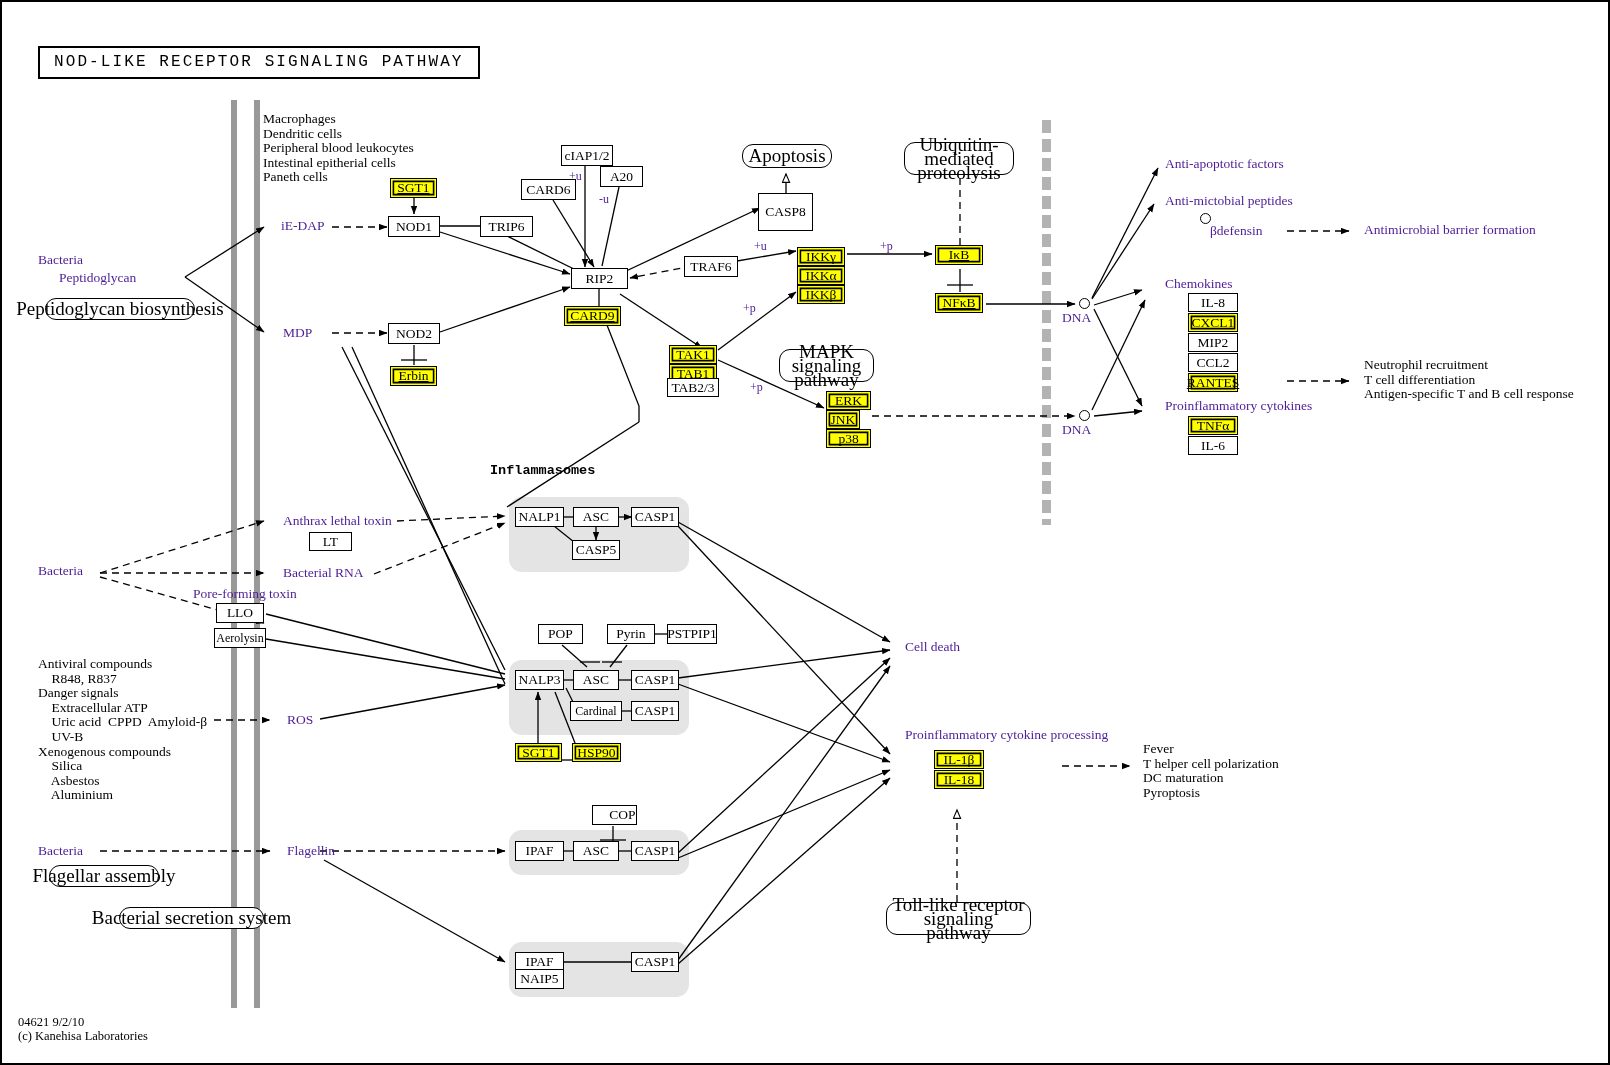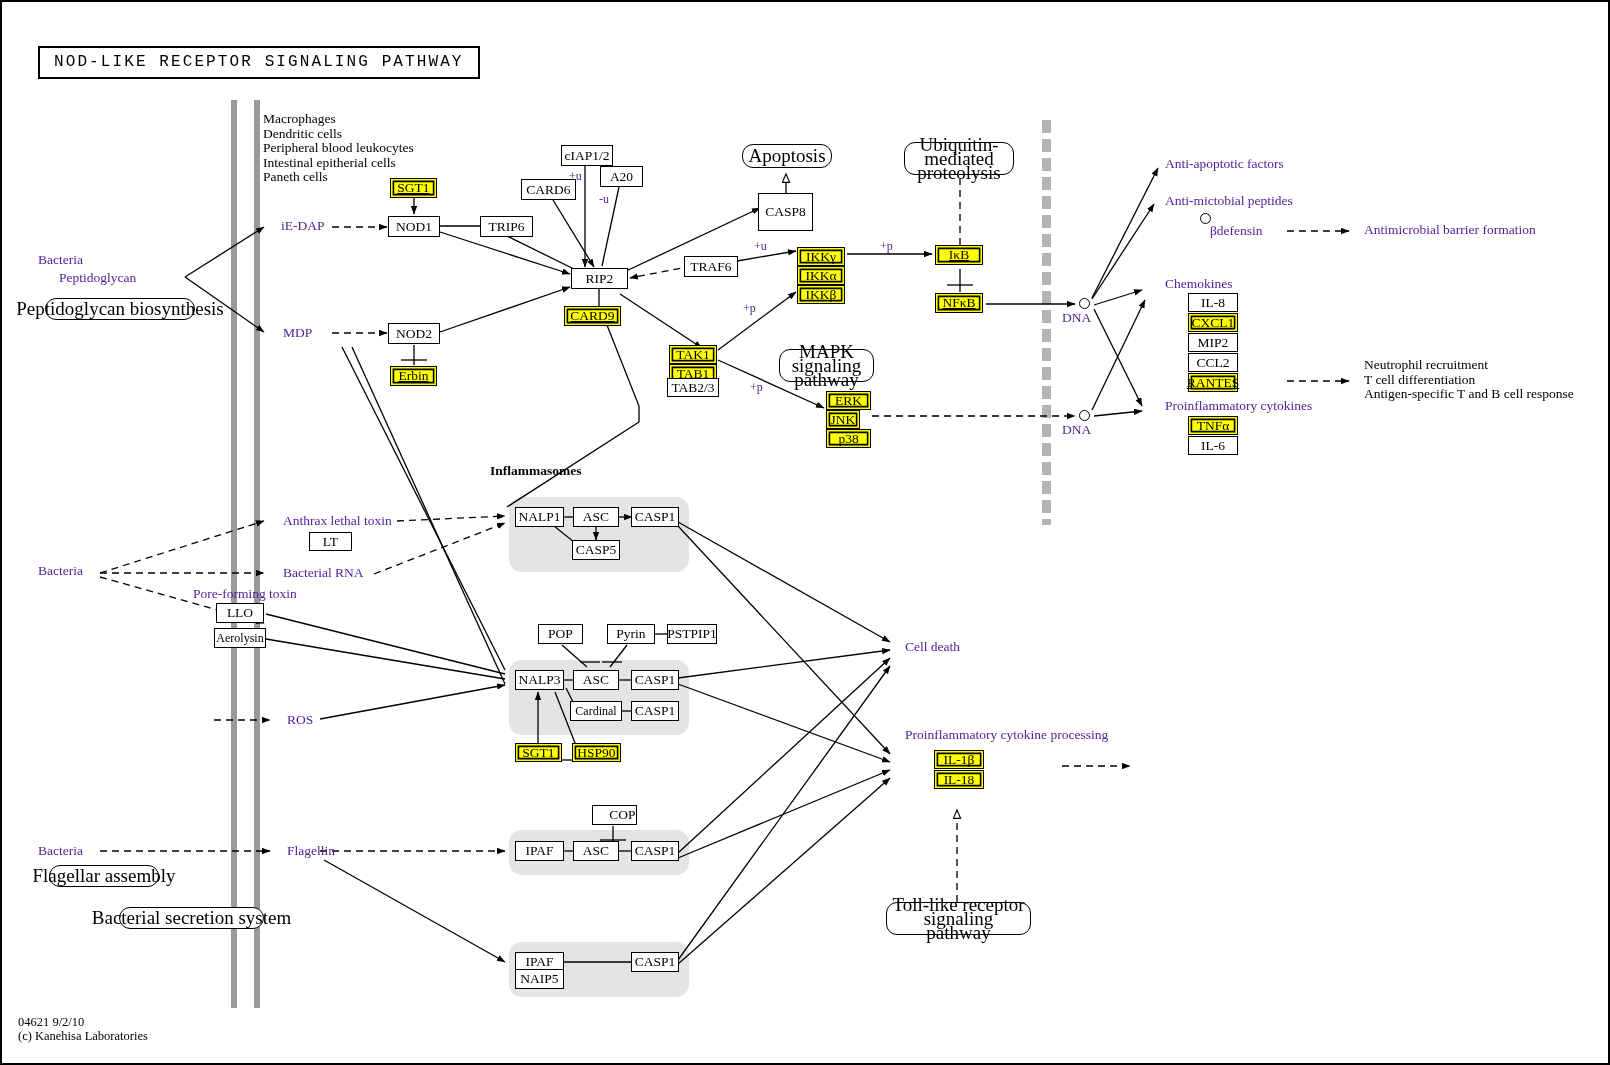--- a/index.html
+++ b/index.html
@@ -7,21 +7,21 @@
   body{font-family:"Liberation Serif","DejaVu Serif",serif;}
   #canvas{position:relative;width:1610px;height:1065px;background:#fff;
           border:2px solid #000;box-sizing:border-box;overflow:hidden;}
   .abs{position:absolute;}
   
   #title-box{left:36px;top:44px;border:2px solid #000;padding:5px 14px 6px 14px;
              font-size:16px;letter-spacing:2.1px;font-family:"Liberation Mono","DejaVu Sans Mono",monospace;white-space:nowrap;}
   
   .txt{font-size:13.5px;color:#4c1d95;white-space:nowrap;line-height:14.6px;}
   .txt-ml{font-size:13.5px;color:#000;line-height:14.6px;white-space:pre;}
-  .txt-bold{font-size:13.5px;font-weight:bold;white-space:nowrap;font-family:Liberation Serif, serif;}
+  .txt-bold{font-size:13.5px;font-weight:bold;white-space:nowrap;font-family:Liberation Mono, monospace;}
   
   .gbox{border:1.6px solid #000;background:#fff;font-size:13.5px;
         text-align:center;line-height:1;box-sizing:border-box;
         display:flex;align-items:center;justify-content:center;white-space:nowrap;}
   .gbox.hl{background:#ffff00;border:1.6px solid #000;box-shadow:inset 0 0 0 1.6px #ffff00, inset 0 0 0 3.2px #000;}
   .gbox.hl span{text-decoration:underline;}
   
   .mapbox{border:1.6px solid #000;border-radius:11px;background:#fff;font-size:19px;
           text-align:center;box-sizing:border-box;display:flex;align-items:center;
           justify-content:center;white-space:nowrap;line-height:14px;}
@@ -420,32 +420,46 @@
     </div>
   <div class="abs txt" style="left:281px;top:564px;">Bacterial RNA</div>
   <div class="abs txt" style="left:191px;top:585px;">Pore-forming toxin</div>
   <div class="abs gbox" style="left:214px;top:601px;width:48px;height:20px;">
       <span>LLO</span>
     </div>
   <div class="abs gbox" style="left:212px;top:626px;width:52px;height:20px;">
       <span style="font-size:12px;">Aerolysin</span>
     </div>
 
+  <div class="abs txt-ml" style="left:36px;top:655px;">Antiviral compounds
+    R848, R837
+Danger signals
+    Extracellular ATP
+    Uric acid  CPPD  Amyloid-β
+    UV-B
+Xenogenous compounds
+    Silica
+    Asbestos
+    Aluminium</div>
   <div class="abs txt" style="left:285px;top:711px;">ROS</div>
 
   <div class="abs txt" style="left:36px;top:842px;">Bacteria</div>
   <div class="abs mapbox" style="left:47px;top:863px;width:110px;height:22px;">Flagellar assembly</div>
   <div class="abs mapbox" style="left:117px;top:905px;width:145px;height:22px;">Bacterial secretion system</div>
   <div class="abs txt" style="left:285px;top:842px;">Flagellin</div>
 
   <div class="abs txt" style="left:903px;top:638px;">Cell death</div>
   <div class="abs txt" style="left:903px;top:726px;">Proinflammatory cytokine processing</div>
   <div class="abs gbox hl" style="left:932px;top:748px;width:50px;height:19px;">
       <span>IL-1β</span>
     </div>
   <div class="abs gbox hl" style="left:932px;top:768px;width:50px;height:19px;">
       <span>IL-18</span>
     </div>
+  <div class="abs txt-ml" style="left:1141px;top:740px;">Fever
+T helper cell polarization
+DC maturation
+Pyroptosis</div>
 
   <div class="abs footer" style="left:16px;top:1014px;">04621 9/2/10
 (c) Kanehisa Laboratories</div>
 
 </div>
 
 </body></html>

